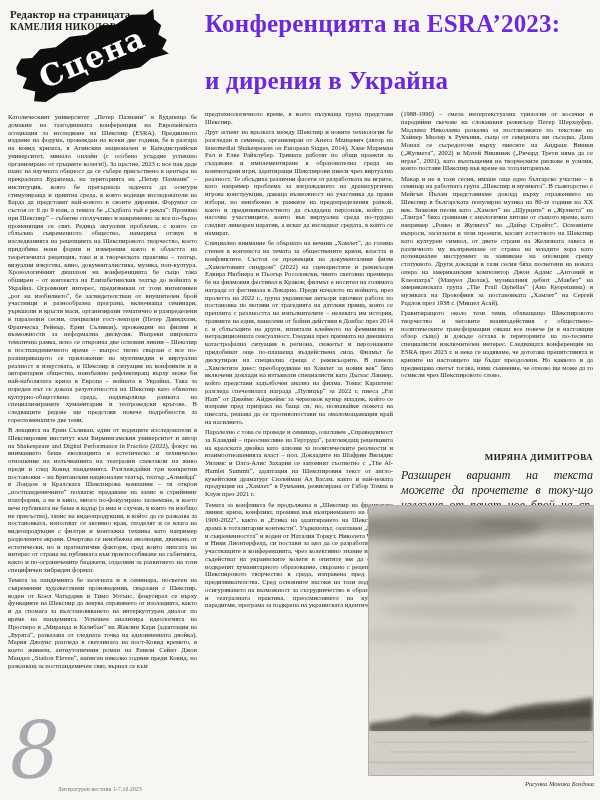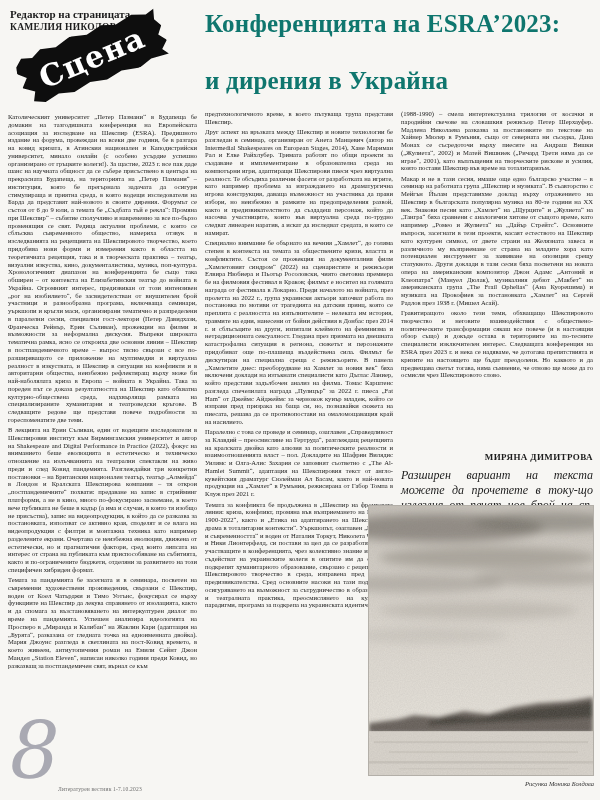--- a/index.html
+++ b/index.html
@@ -26,21 +26,21 @@
   }
   .stamp-word{
     color:#ffffff;font-family:"DejaVu Serif", serif;
     font-weight:bold;font-size:30px;letter-spacing:1px;
     transform:rotate(-2deg);
   }
   
   .headline{
     position:absolute;left:205px;top:10px;width:392px;
     font-size:25px;font-weight:bold;line-height:1.13;
-    letter-spacing:.2px;color:#0f766e;
+    letter-spacing:.2px;color:#6d28d9;
   }
   
   .col{
     position:absolute;
     font-size:6.6px;line-height:1.18;
     text-align:justify;
     overflow:hidden;
     color:#242424;
   }
   .col p{margin:0 0 2.5px 0;}

